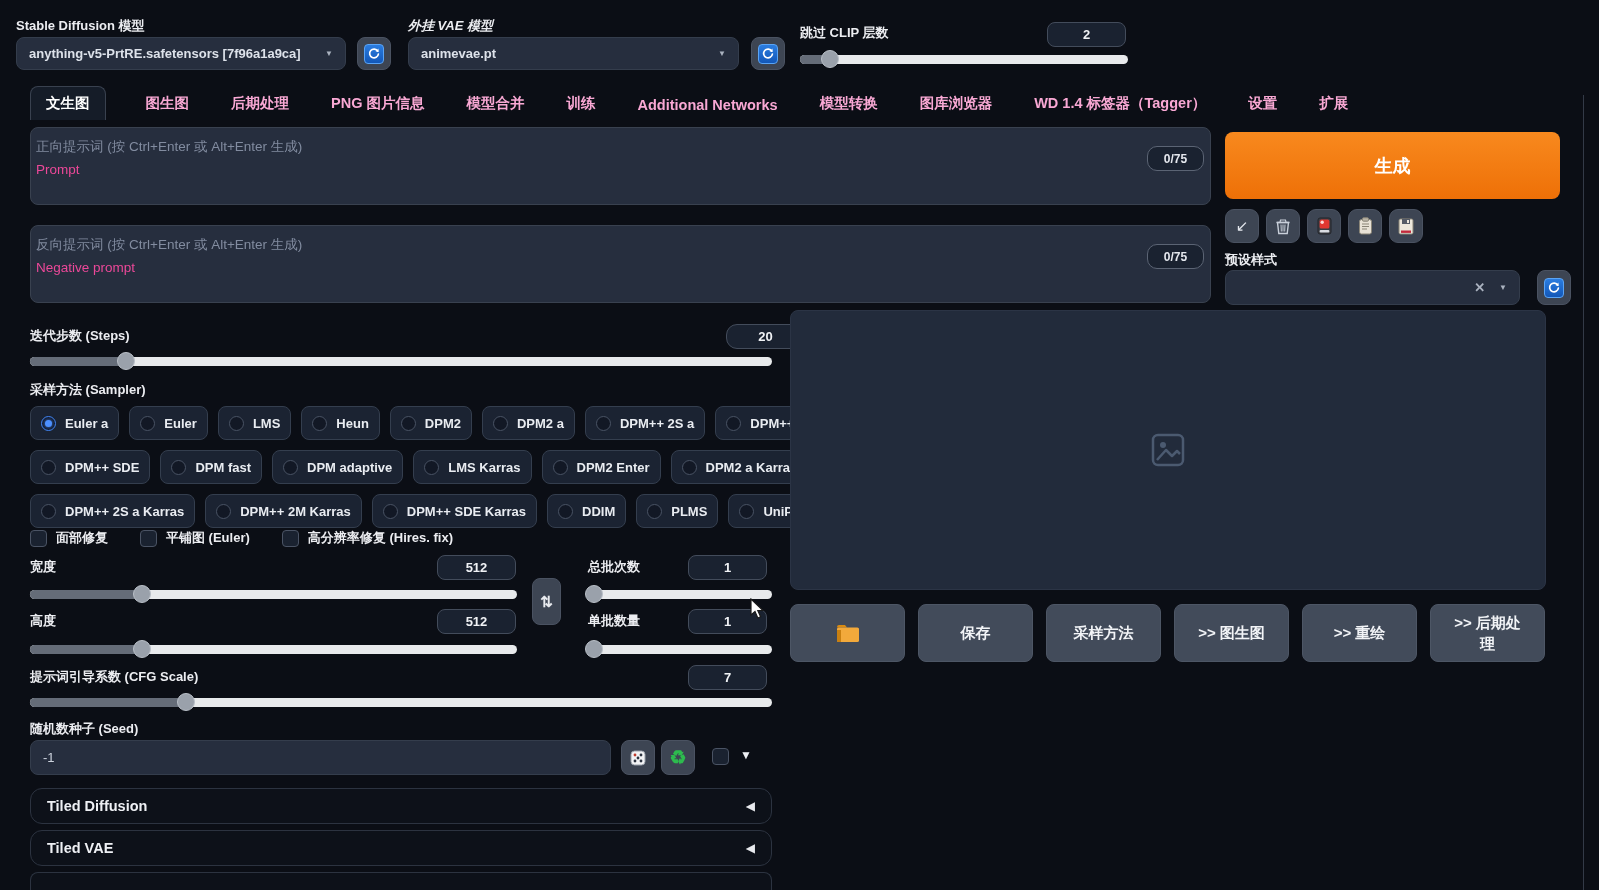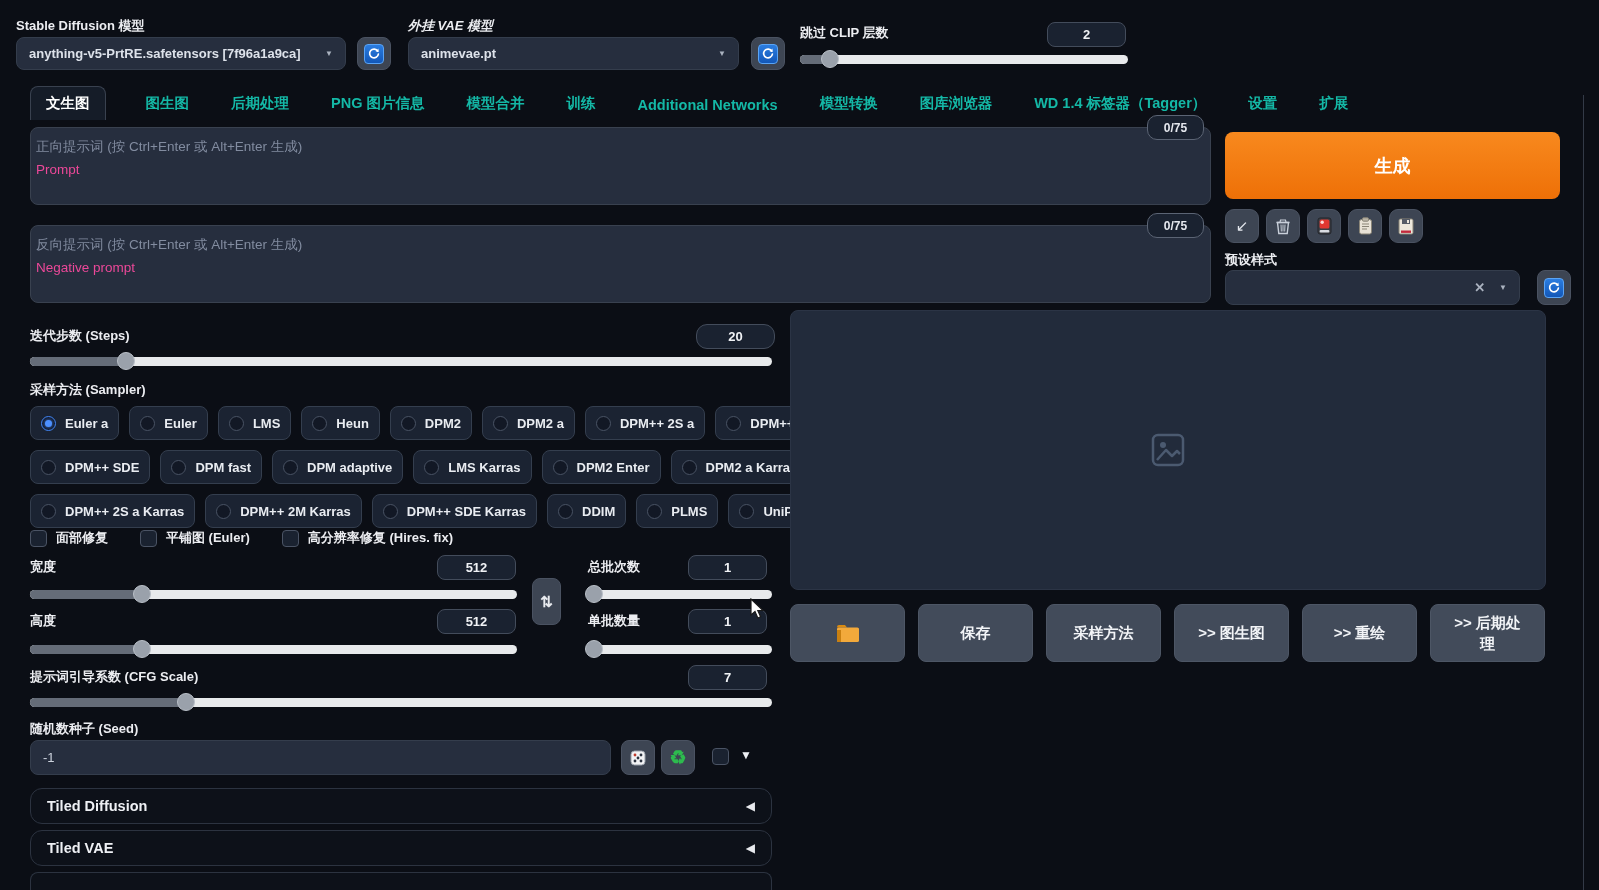--- a/index.html
+++ b/index.html
@@ -16,30 +16,30 @@
 
   .sqbtn { position:absolute; width:34px; height:33px; background:#3d4553; border:1px solid #4a5261; border-radius:8px;
     display:flex; align-items:center; justify-content:center; cursor:pointer; }
   .bluebox { width:20px; height:20px; background:linear-gradient(180deg,#2b7de0,#1257b8); border:1px solid #5aa4f5;
     border-radius:4px; display:flex; align-items:center; justify-content:center; }
 
   .numbox { position:absolute; width:79px; height:25px; background:#1a2230; border:1px solid #434c5b; border-radius:8px;
     display:flex; align-items:center; justify-content:center; font-size:13px; font-weight:700; color:#f0f2f5; }
 
   .counter { position:absolute; width:57px; height:25px; background:#1a2230; border:1px solid #5b6474; border-radius:10px;
-    display:flex; align-items:center; justify-content:center; font-size:12px; font-weight:700; color:#e5e8ee; z-index:5; }
+    display:flex; align-items:center; justify-content:center; font-size:12px; font-weight:700; color:#e5e8ee; z-index:5;margin-top:31px; }
 
   .slider { position:absolute; height:18px; }
   .slider .track { position:absolute; top:5px; left:0; right:0; height:9px; background:#e8eaec; border-radius:5px; }
   .slider .fill { position:absolute; top:0; left:0; height:9px; background:#656c78; border-radius:5px 0 0 5px; }
   .slider .handle { position:absolute; top:0; width:18px; height:18px; margin-left:-9px; background:#9aa1ab;
     border:1px solid #b9bfc7; border-radius:50%; }
 
   .tabs { position:absolute; left:30px; top:86px; display:flex; align-items:flex-end; gap:38px; height:34px; }
-  .tab { font-size:14.5px; font-weight:700; color:#14b8a6; padding:7px 2px; cursor:pointer; white-space:nowrap; }
+  .tab { font-size:14.5px; font-weight:700; color:#f9a8d4; padding:7px 2px; cursor:pointer; white-space:nowrap; }
   .tab.sel { background:#151c28; border:1px solid #39414f; border-bottom:none; border-radius:8px 8px 0 0;
     padding:7px 15px; color:#ffffff; }
 
   .textarea { position:absolute; left:30px; width:1181px; height:78px; background:#262e3e; border:1px solid #39414f;
     border-radius:8px; padding:10px 5px; cursor:text; }
   .ph1 { display:block; font-size:13.5px; color:#828ca0; }
   .ph2 { display:block; font-size:13.5px; color:#ec4899; margin-top:6px; }
 
   .gen { position:absolute; left:1225px; top:132px; width:335px; height:67px; border-radius:8px;
     background:linear-gradient(180deg,#f8891e,#ee7007); display:flex; align-items:center; justify-content:center;
@@ -204,21 +204,21 @@
   <div class="sqbtn" style="left:1537px; top:270px; height:35px;">
     <span class="bluebox">
       <svg width="14" height="14" viewBox="0 0 14 14">
           <path d="M10.8 4.2 A4.4 4.4 0 1 0 11.4 7" stroke="#fff" stroke-width="1.7" fill="none" stroke-linecap="round"></path>
           <path d="M11.5 1.6 L11.5 4.6 L8.6 4.4 Z" fill="#fff"></path>
         </svg>
     </span>
   </div>
 
   <div class="lbl" style="left:30px; top:327px;">迭代步数 (Steps)</div>
-  <div class="numbox" style="left:696px; top:324px;border-radius:11px;">20</div>
+  <div class="numbox" style="left:726px; top:324px;border-radius:11px;">20</div>
   <div class="slider" style="left:30px; top:352px; width:742px;">
     <div class="track">
         <div class="fill" style="width:13%"></div>
       </div>
       <div class="handle" style="left:13%"></div>
   </div>
 
   <div class="lbl" style="left:30px; top:381px;">采样方法 (Sampler)</div>
 
   <div class="pillrow" style="top:406px;">

